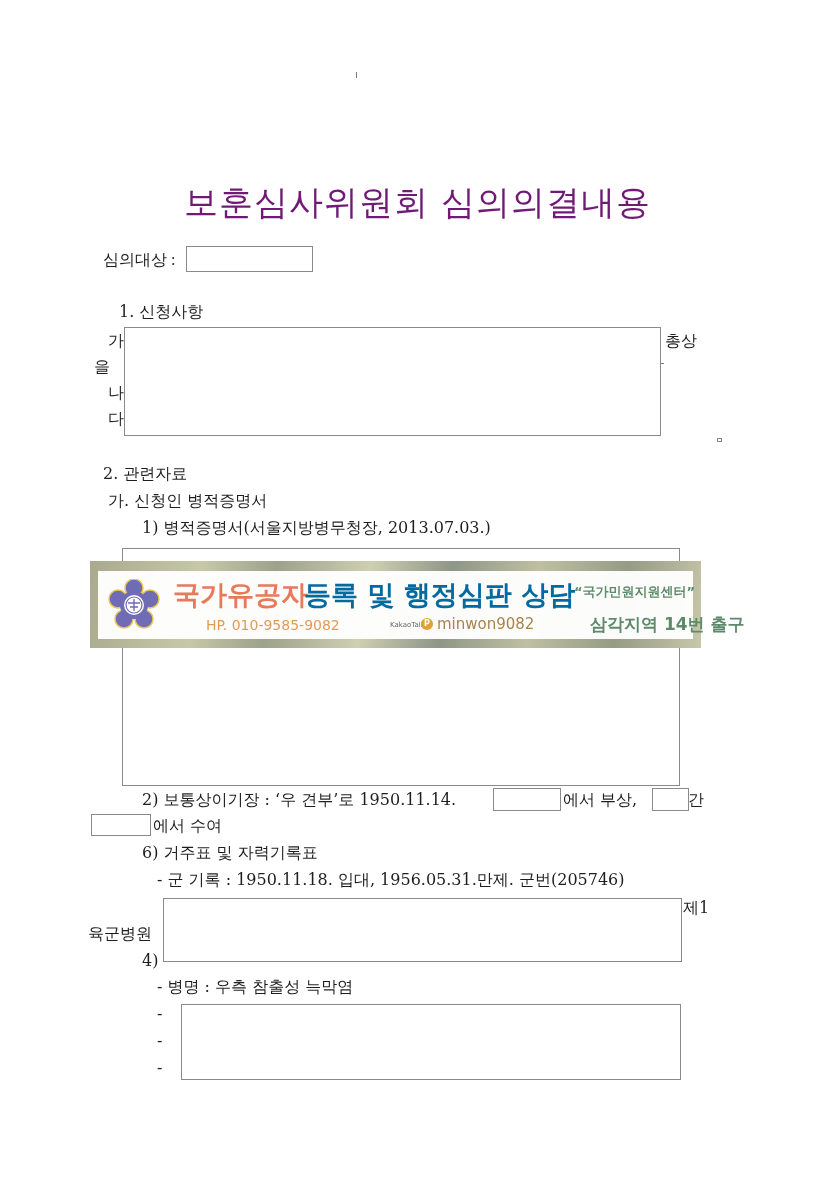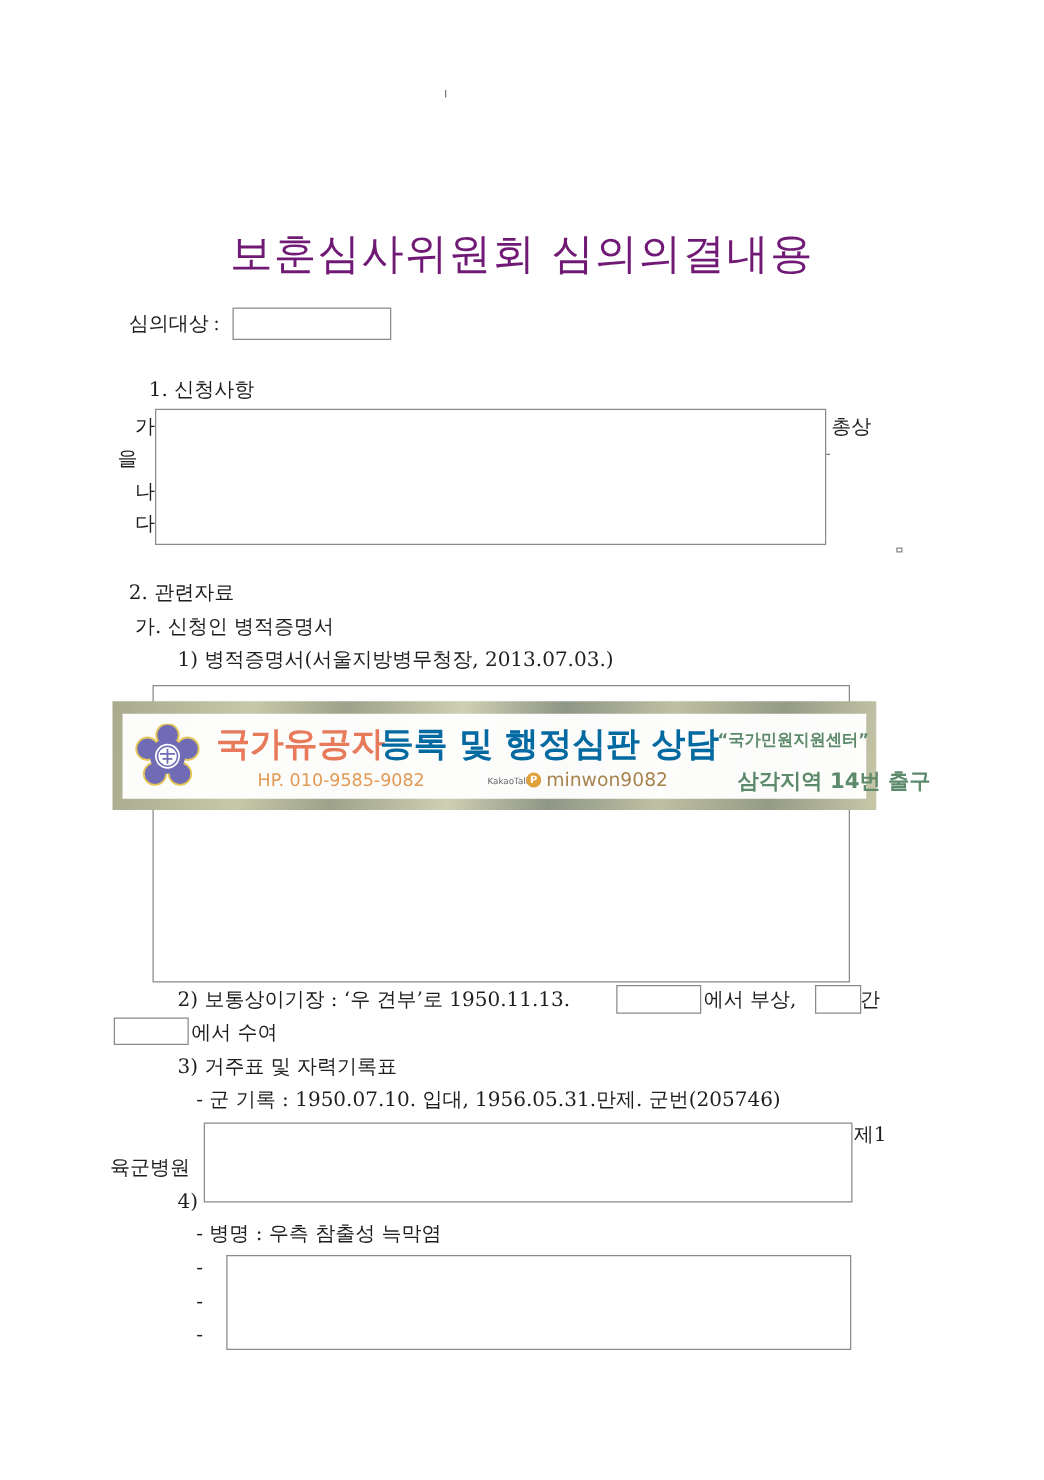--- a/index.html
+++ b/index.html
@@ -79,30 +79,30 @@
     <div class="abs b-head2">등록 및 행정심판 상담</div>
     <div class="abs b-phone">HP. 010-9585-9082</div>
     <div class="abs b-kakao">KakaoTalk</div>
     <div class="abs b-kakao-icon">P</div>
     <div class="abs b-kakaoid">minwon9082</div>
     <div class="abs b-center">“국가민원지원센터”</div>
     <div class="abs b-loc">삼각지역 14번 출구</div>
   </div>
 </div>
 
-<div class="abs txt" style="left:142px;top:790px;">2) 보통상이기장 : ‘우 견부’로 1950.11.13.</div>
+<div class="abs txt" style="left:142px;top:790px;">2) 보통상이기장 : ‘우 견부’로 1950.11.14.</div>
 <div class="abs redact" style="left:493px;top:788px;width:68px;height:23px;"></div>
 <div class="abs txt" style="left:563px;top:790px;">에서 부상,</div>
 <div class="abs redact" style="left:652px;top:788px;width:37px;height:23px;"></div>
 <div class="abs txt" style="left:688px;top:790px;">간</div>
 <div class="abs redact" style="left:91px;top:814px;width:60px;height:22px;"></div>
 <div class="abs txt" style="left:153px;top:816px;">에서 수여</div>
 
-<div class="abs txt" style="left:142px;top:843px;">3) 거주표 및 자력기록표</div>
-<div class="abs txt" style="left:157px;top:870px;">- 군 기록 : 1950.07.10. 입대, 1956.05.31.만제. 군번(205746)</div>
+<div class="abs txt" style="left:142px;top:843px;">6) 거주표 및 자력기록표</div>
+<div class="abs txt" style="left:157px;top:870px;">- 군 기록 : 1950.11.18. 입대, 1956.05.31.만제. 군번(205746)</div>
 <div class="abs txt" style="left:683px;top:898px;">제1</div>
 <div class="abs txt" style="left:88px;top:924px;">육군병원</div>
 <div class="abs redact" style="left:163px;top:898px;width:519px;height:64px;"></div>
 
 <div class="abs txt" style="left:142px;top:951px;">4)</div>
 <div class="abs txt" style="left:157px;top:977px;">- 병명 : 우측 참출성 늑막염</div>
 <div class="abs txt" style="left:157px;top:1004px;">-</div>
 <div class="abs txt" style="left:157px;top:1031px;">-</div>
 <div class="abs txt" style="left:157px;top:1058px;">-</div>
 <div class="abs redact" style="left:181px;top:1004px;width:500px;height:76px;"></div>

